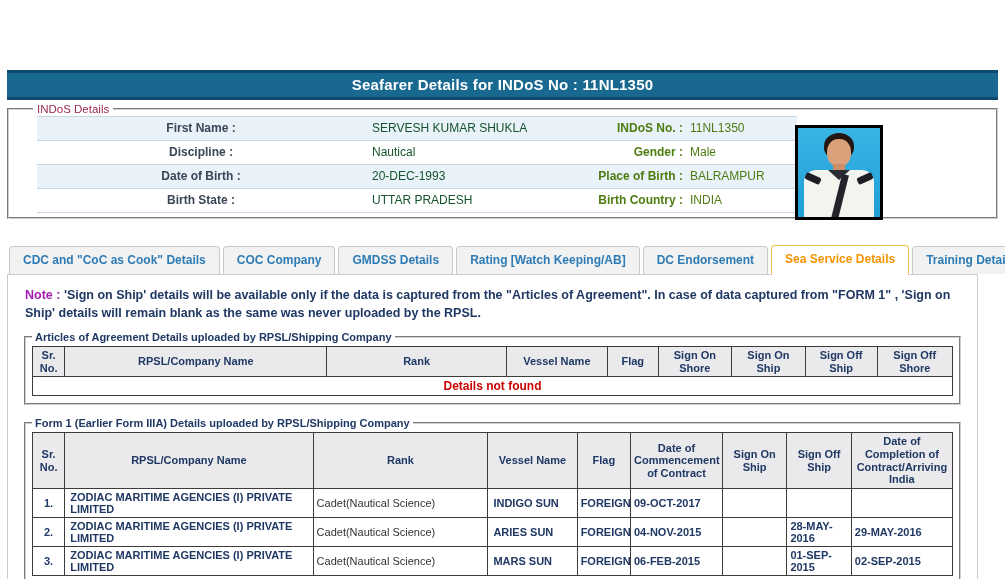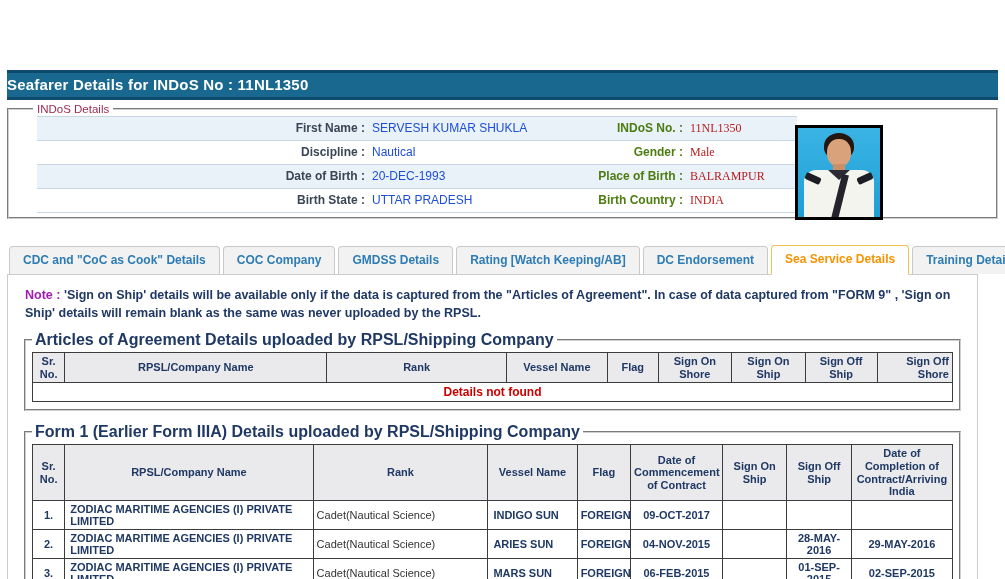--- a/index.html
+++ b/index.html
@@ -6,39 +6,39 @@
   html,body { margin:0; padding:0; }
   body {
     width:1005px; height:579px; overflow:hidden; background:#fff;
     font-family:"Liberation Sans", sans-serif; position:relative;
   }
 
   
   .title-bar {
     margin:70px 7px 0 7px; background:#19688f;
     border-top:3px solid #0d4a6e; border-bottom:3px solid #0d4a6e;
-    color:#fff; font-weight:bold; font-size:15px; 
+    color:#fff; font-weight:bold; font-size:15px; text-align:center;
     padding:3px 0 4px 0; letter-spacing:0.2px;
   }
 
   
   fieldset { border:2px groove #cfcfcf; }
   .indos-fs {
     margin:3px 7px 0 7px; position:relative; padding:1px 10px 6px 10px; height:116px;
   }
   .indos-fs legend {
     color:#9c2a4d; font-weight:normal; font-size:11.5px; margin-left:14px; padding:0 4px;
   }
   .indos-rows { width:760px; margin-left:18px; border-top:1px solid #c9d6e4; }
   .ir { display:flex; height:24px; line-height:23px; border-bottom:1px solid #c9d6e4; font-size:12px; }
   .ir:nth-child(odd) { background:#e9f1f9; }
-  .ir .lbl  { width:335px; text-align:right; font-weight:bold; color:#3a4656; padding-right:7px; }
-  .ir .val  { width:168px; color:#1d4ed8; }
+  .ir .lbl  { width:335px; text-align:center; font-weight:bold; color:#3a4656; padding-right:7px; }
+  .ir .val  { width:168px; color:#14532d; }
   .ir .lbl2 { width:150px; text-align:right; font-weight:bold; color:#4d7c0f; padding-right:7px; }
-  .ir .val2 { flex:1; color:#b91c1c;font-family:Liberation Serif, serif; }
+  .ir .val2 { flex:1; color:#4d7c0f; }
 
   
   .photo {
     position:absolute; top:10px; right:113px; width:88px; height:95px;
     border:3px solid #000; background:linear-gradient(180deg,#3ab4e4 0%,#1f9ed6 100%);
     overflow:hidden;
   }
   .photo .hair { position:absolute; top:5px; left:26px; width:30px; height:26px; background:#241610; border-radius:50% 50% 42% 42%; }
   .photo .face { position:absolute; top:11px; left:29px; width:24px; height:28px; background:#d9a27a; border-radius:46% 46% 48% 48%; }
   .photo .neck { position:absolute; top:36px; left:35px; width:12px; height:10px; background:#cd9066; }
@@ -63,26 +63,26 @@
   }
 
   
   .panel {
     margin:0 27px 0 7px; border:1px solid #ccc; background:#fff; height:311px; position:relative; z-index:1;
   }
   .note { margin:12px 17px 4px 17px; font-size:12.5px; font-weight:bold; color:#1f3864; line-height:1.4; }
   .note .note-prefix { color:#a21caf; }
 
   .table-fs { margin:9px 16px 12px 16px; padding:3px 6px 7px 6px; }
-  .table-fs legend { color:#1f3864; font-weight:bold; font-size:16px; padding:0 3px;margin-top:27px; }
+  .table-fs legend { color:#1f3864; font-weight:bold; font-size:11px; padding:0 3px;margin-top:27px; }
 
   table { width:100%; border-collapse:collapse; table-layout:fixed; }
   th, td { border:1px solid #3c3c3c; font-size:11px; padding:2px 3px; overflow:hidden; }
   th { background:#eaeaec; color:#1f3864; text-align:center; font-weight:bold; line-height:1.15; }
-  td { color:#1f3864; font-weight:bold; text-align:center; height:20px; background:#fff; }
+  td { color:#1f3864; font-weight:bold; text-align:left; height:20px; background:#fff; }
   td.c-company, td.c-vessel { text-align:left; padding-left:5px; }
   td.c-rank { text-align:left; font-weight:normal; color:#333; }
   td.c-sr { text-align:center; }
   .empty-row td { color:#cc0000; font-size:12px; text-align:center; font-weight:bold; height:18px; }
 </style>
 </head>
 <body>
 
 <div class="title-bar">Seafarer Details for INDoS No : 11NL1350</div>
 
@@ -132,37 +132,37 @@
     <div class="tab">GMDSS Details</div>
     <div class="tab">Rating [Watch Keeping/AB]</div>
     <div class="tab">DC Endorsement</div>
     <div class="tab active">Sea Service Details</div>
     <div class="tab">Training Details</div>
   </div>
 
 <div class="panel">
   <p class="note">
     <span class="note-prefix">Note :</span>
-    <span>'Sign on Ship' details will be available only if the data is captured from the "Articles of Agreement". In case of data captured from "FORM 9" , 'Sign on Ship' details will remain blank as the same was never uploaded by the RPSL.</span>
+    <span>'Sign on Ship' details will be available only if the data is captured from the "Articles of Agreement". In case of data captured from "FORM 1" , 'Sign on Ship' details will remain blank as the same was never uploaded by the RPSL.</span>
   </p>
 
   <fieldset class="table-fs">
     <legend>Articles of Agreement Details uploaded by RPSL/Shipping Company</legend>
     <table>
       <thead>
           <tr>
             <th style="width: 3.5%;">Sr. No.</th>
             <th style="width: 28.5%;">RPSL/Company Name</th>
             <th style="width: 19.5%;">Rank</th>
             <th style="width: 11%;">Vessel Name</th>
             <th style="width: 5.5%;">Flag</th>
             <th style="width: 8%;">Sign On Shore</th>
             <th style="width: 8%;">Sign On Ship</th>
             <th style="width: 7.8%;">Sign Off Ship</th>
-            <th style="width: 8.2%; text-align: right;">Sign Off Shore</th>
+            <th style="width: 8.2%;">Sign Off Shore</th>
           </tr>
         </thead>
       <tbody>
         <tr class="empty-row">
           <td colspan="9">Details not found</td>
         </tr>
       </tbody>
     </table>
   </fieldset>
 

